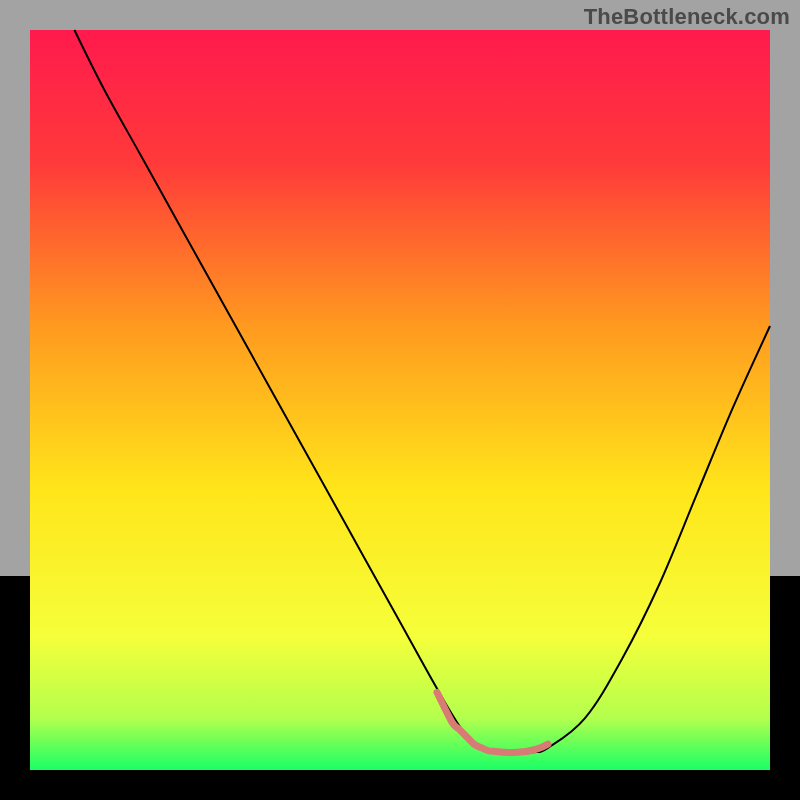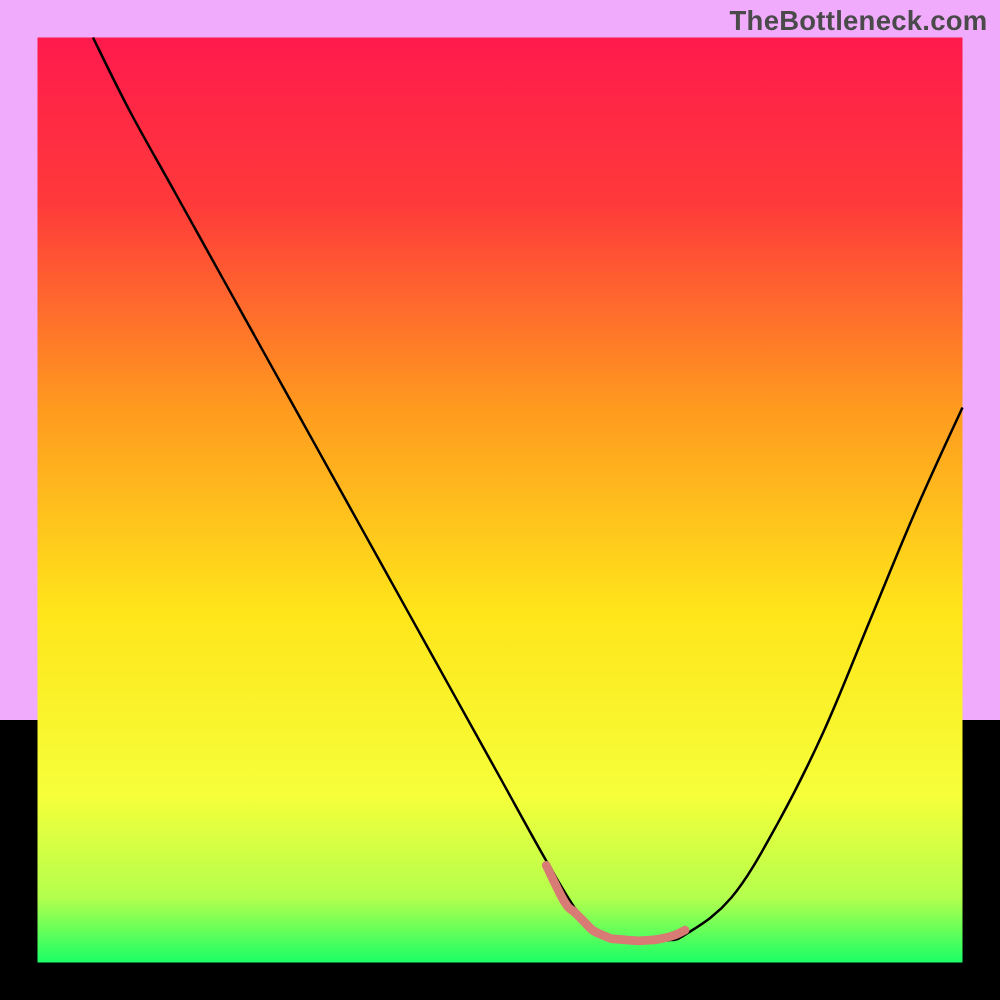--- a/index.html
+++ b/index.html
@@ -9,21 +9,21 @@
     height: 800px;
     background: #000;
     overflow: hidden;
   }
   .frame {
     position: absolute;
     top: 0;
     left: 0;
     width: 800px;
     height: 576px;
-    background: #f0abfc;
+    background: #a3a3a3;
   }
   .watermark {
     position: absolute;
     top: 4px;
     right: 10px;
     font-family: Arial, Helvetica, sans-serif;
     font-size: 22px;
     font-weight: 600;
     color: #4a4a4a;
     letter-spacing: 0.2px;

